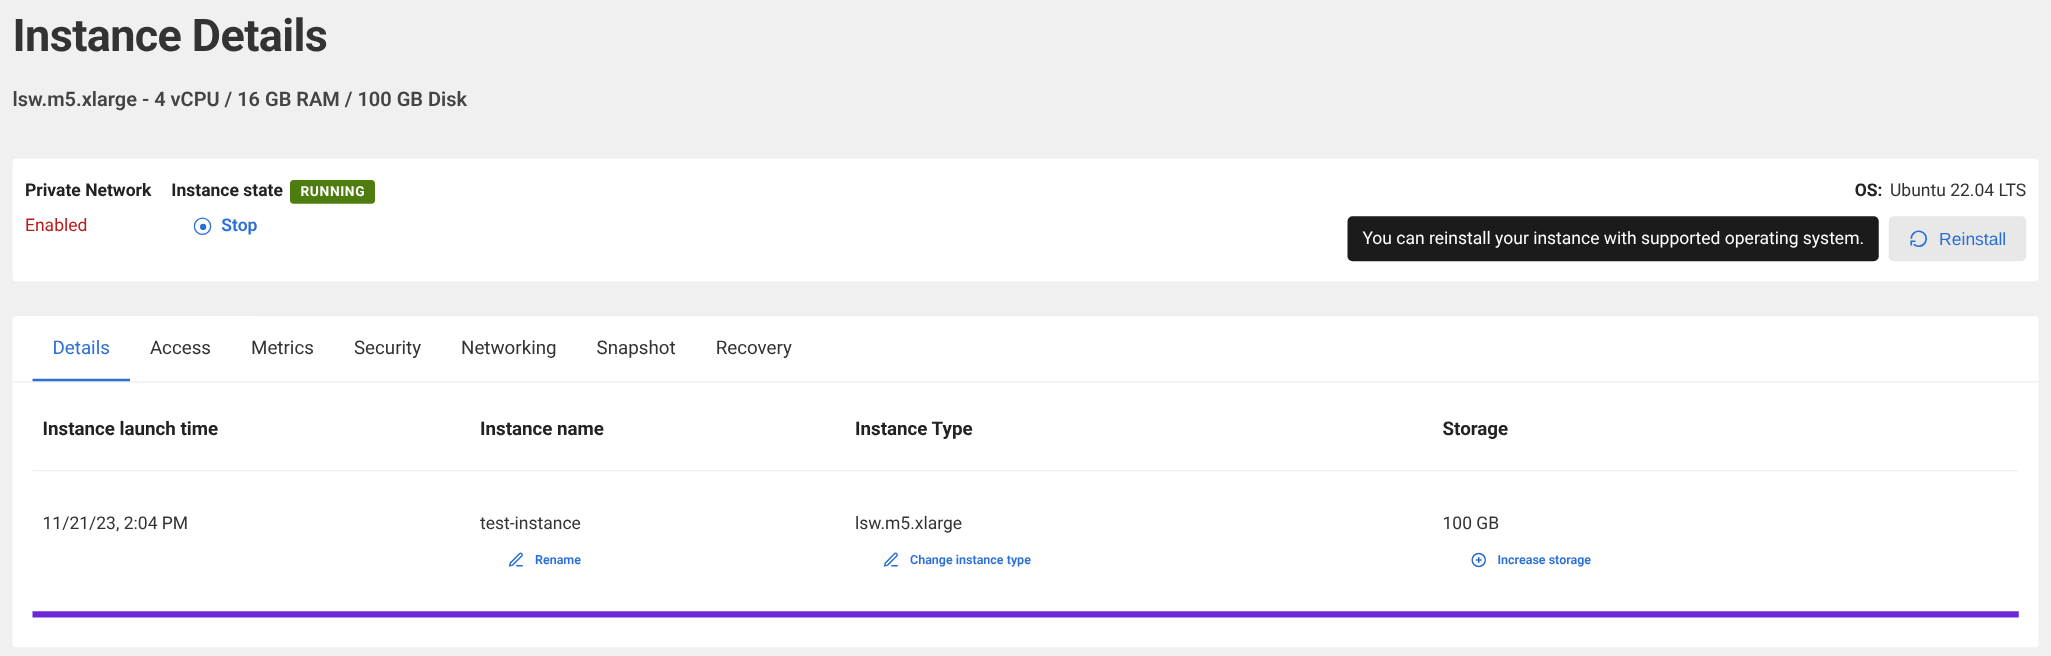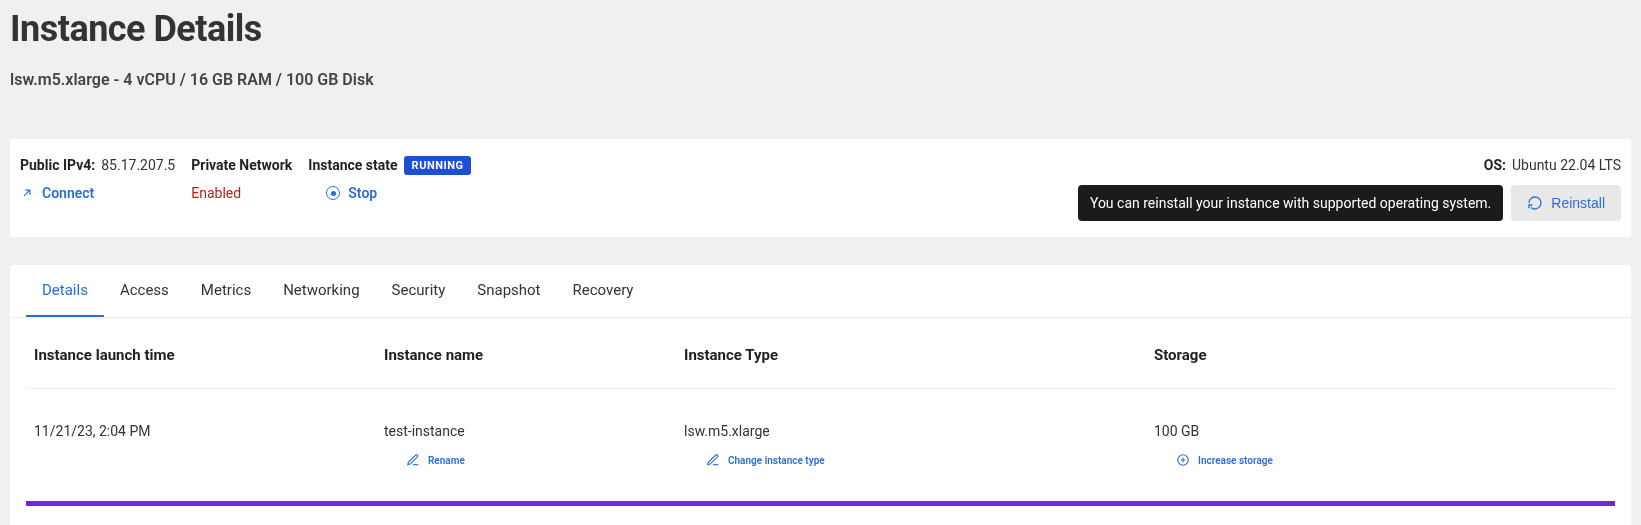--- a/index.html
+++ b/index.html
@@ -27,21 +27,21 @@
     h2.instance-name {
       font-size: 24px;
       font-weight: 600;
       color: #333;
       padding-bottom: 6px;
     }
     .instance-spec {
       font-size: 16px;
       color: #444;
       font-weight: 600;
-      padding-bottom: 50px;
+      padding-bottom: 38px;
     }
     .summary-bar {
       background: #fff;
       border-radius: 3px;
       padding: 16px 10px;
       display: flex;
       align-items: flex-start;
       gap: 16px;
       margin-bottom: 28px;
     }
@@ -72,21 +72,21 @@
       align-items: center;
       gap: 8px;
       cursor: pointer;
     }
     .plain-value {
       font-size: 14px;
       color: #b91c1c;
     }
     .badge {
       display: inline-block;
-      background: #1d4ed8;
+      background: #4d7c0f;
       color: #fff;
       font-size: 11px;
       font-weight: 700;
       padding: 3px 8px;
       border-radius: 3px;
       letter-spacing: 0.5px;
       text-transform: uppercase;
       text-align: center;
     }
     .stop-icon {
@@ -211,33 +211,20 @@
   </style>
 </head>
 <body>
 
 <div class="page">
   <h1 class="page-title">Instance Details</h1>
   <div class="instance-spec">lsw.m5.xlarge - 4 vCPU / 16 GB RAM / 100 GB Disk</div>
 
   <div class="summary-bar">
 
-    <div class="summary-cell">
-      <div class="summary-top">
-        <span class="label">Public IPv4:</span>
-        <span class="value">85.17.207.5</span>
-      </div>
-      <div class="action-link">
-        <svg class="icon" width="14" height="14" viewBox="0 0 24 24" fill="none" stroke="#2a6fd6" stroke-width="2">
-          <rect x="3" y="3" width="18" height="18" rx="2" stroke="#2a6fd6" fill="none" stroke-width="0"></rect>
-          <path d="M7 17 L17 7 M9 7 H17 V15"></path>
-        </svg>
-        <span>Connect</span>
-      </div>
-    </div>
 
     <div class="summary-cell">
       <div class="summary-top">
         <span class="label">Private Network</span>
       </div>
       <div class="plain-value">Enabled</div>
     </div>
 
     <div class="summary-cell">
       <div class="summary-top">
@@ -269,22 +256,22 @@
       </div>
     </div>
 
   </div>
 
   <div class="tabs">
     <div class="tab-row">
       <div class="tab active">Details</div>
       <div class="tab">Access</div>
       <div class="tab">Metrics</div>
+      <div class="tab">Security</div>
       <div class="tab">Networking</div>
-      <div class="tab">Security</div>
       <div class="tab">Snapshot</div>
       <div class="tab">Recovery</div>
     </div>
 
     <div class="details-table">
       <div class="table-header">
         <div class="th">Instance launch time</div>
         <div class="th">Instance name</div>
         <div class="th">Instance Type</div>
         <div class="th">Storage</div>

